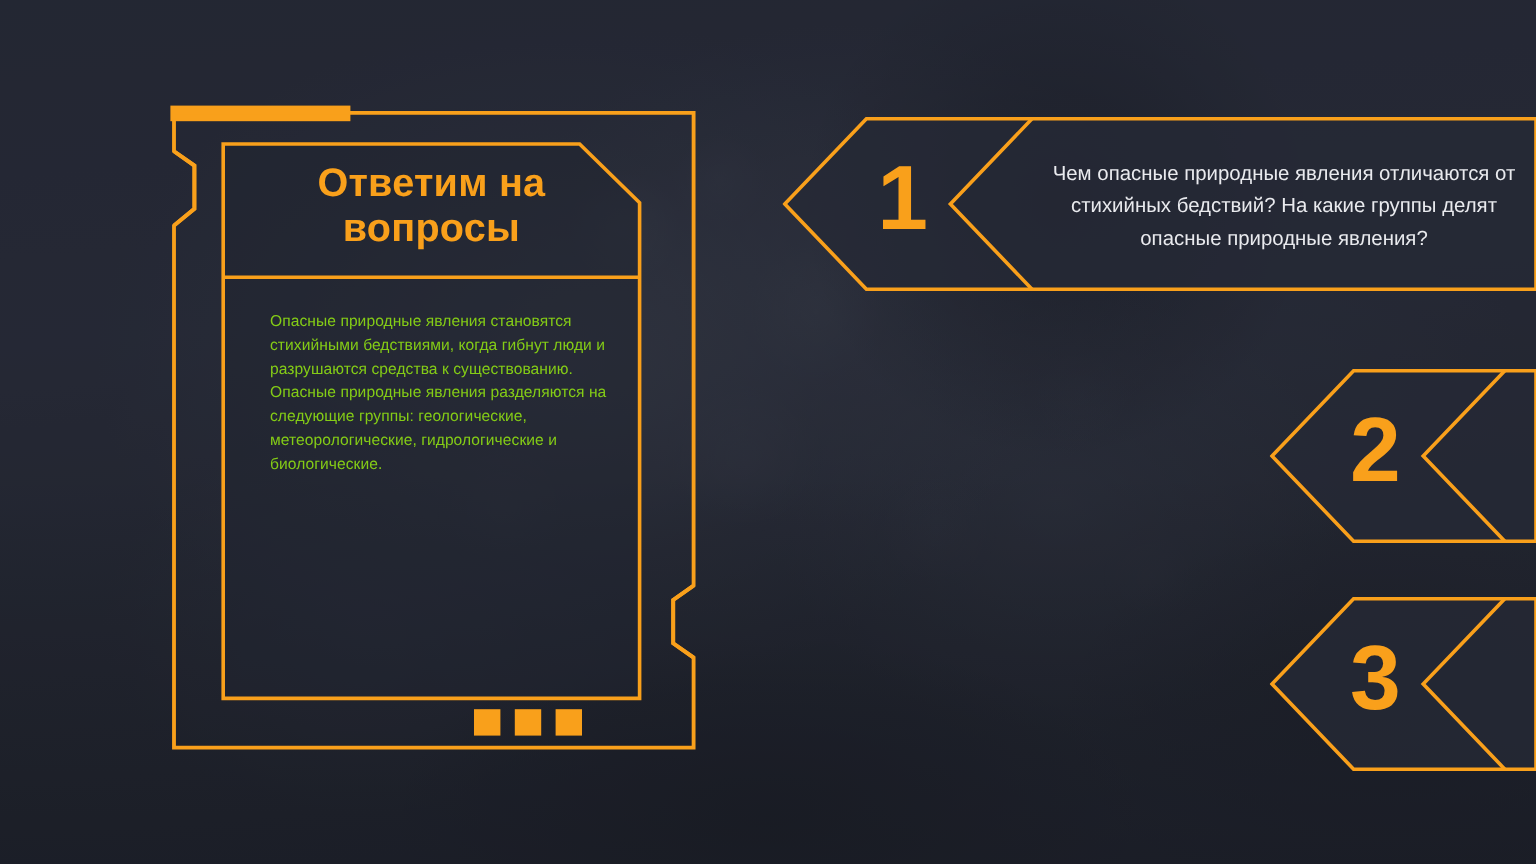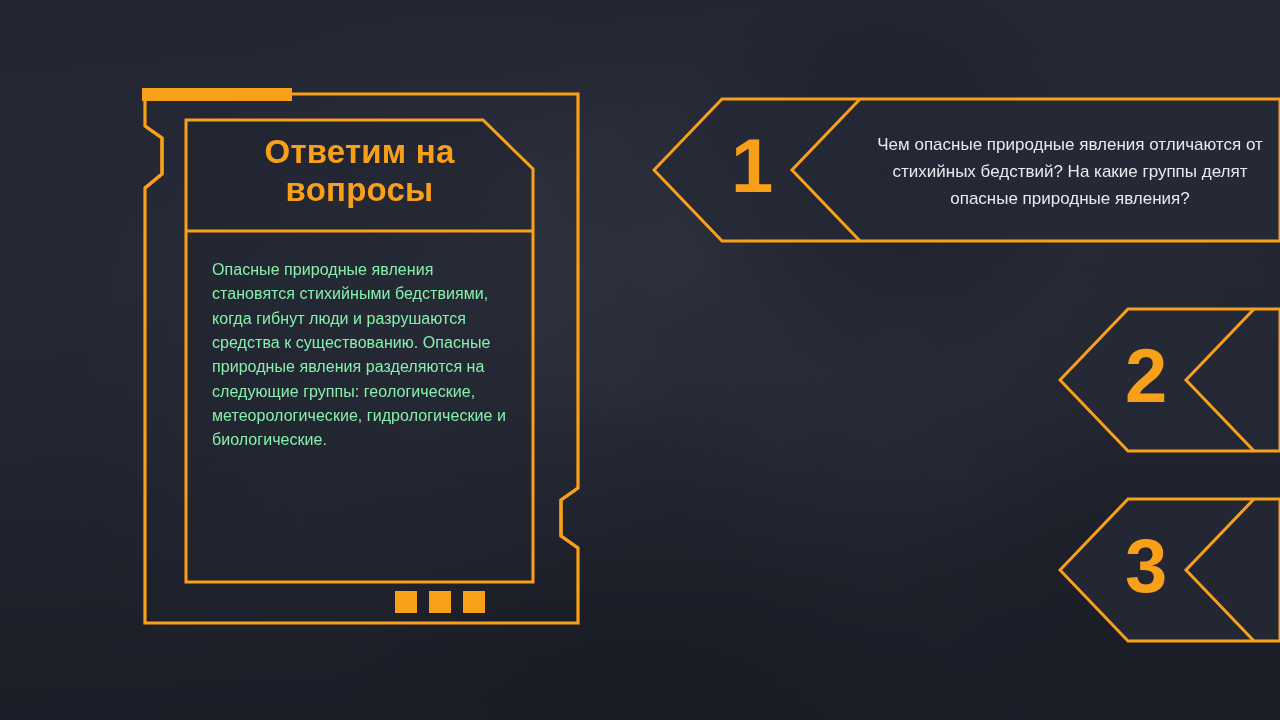--- a/index.html
+++ b/index.html
@@ -92,24 +92,25 @@
   .body-box {
     position: absolute;
     left: 44px;
     top: 152px;
     width: 347px;
     height: 342px;
     box-sizing: border-box;
     padding: 18px 24px 0 26px;
   }
   .body-text {
-    color: #86efac;
-    font-size: 16px;
+    color: #84cc16;
+    font-size: 13px;
     line-height: 1.52;
     letter-spacing: .05px;
+    margin-left: 13px;
   }
   .dots {
     position: absolute;
     left: 253px;
     top: 503px;
     display: flex;
     gap: 12px;
   }
   .dot { width: 22px; height: 22px; background: #F9A01B; }
   .chev-num {

